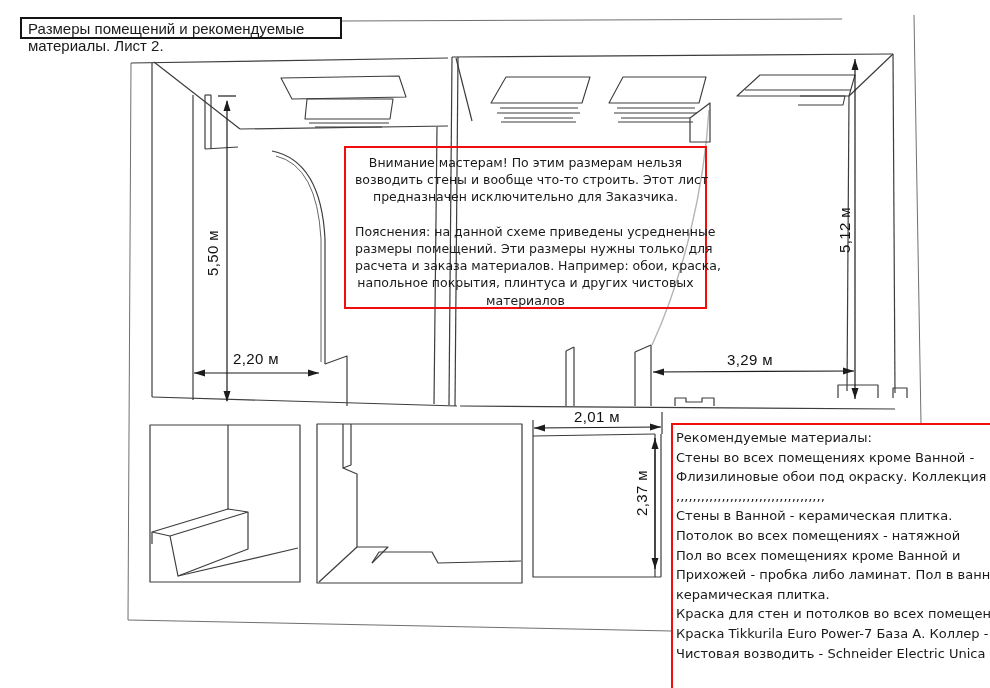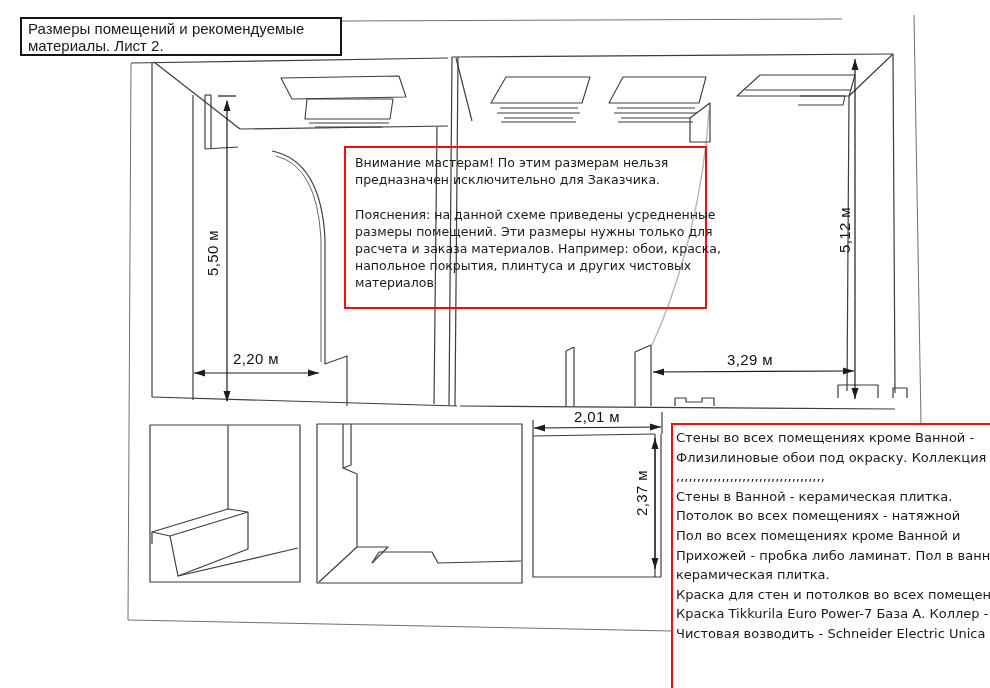--- a/index.html
+++ b/index.html
@@ -1,24 +1,24 @@
 <!DOCTYPE html>
 <html><head>
 <meta charset="utf-8">
 <style>
   html,body{margin:0;padding:0;background:#fff;}
   #stage{position:relative;width:990px;height:688px;background:#ffffff;overflow:hidden;
          font-family:"Liberation Sans",sans-serif;color:#1a1a1a;}
   #drawing{position:absolute;left:0;top:0;}
   .box{position:absolute;box-sizing:border-box;}
-  .title-box{left:20px;top:17px;width:322px;height:39px;border:2px solid #141414;background:#fff;
+  .title-box{left:20px;top:17px;width:322px;height:22px;border:2px solid #141414;background:#fff;
              padding:1px 6px;font-size:15px;line-height:17px;white-space:nowrap;}
   .warning-box{left:344px;top:146px;width:363px;height:163px;border:2px solid #f20d0d;
                background:transparent;padding:6px 9px;font-family:"DejaVu Sans",sans-serif;
-               font-size:12.5px;line-height:17.2px;white-space:nowrap;}
+               font-size:12.5px;line-height:17.2px;white-space:nowrap;text-align:center;}
   .materials-note{left:676px;top:428px;width:314px;height:260px;background:#fff;
                   font-family:"DejaVu Sans",sans-serif;font-size:13px;line-height:19.6px;
                   white-space:nowrap;overflow:hidden;}
   .red-line-h{left:672px;top:423px;width:318px;height:2px;background:#f20d0d;}
   .red-line-v{left:671px;top:423px;width:2px;height:265px;background:#f20d0d;}
   .dim{position:absolute;font-size:15px;letter-spacing:.4px;color:#111;white-space:nowrap;}
   .dim.vert{transform:rotate(-90deg);transform-origin:left top;}
   .warn-line{min-height:17.2px;}
   .mat-line{min-height:19.6px;}
 </style>
@@ -155,33 +155,35 @@
   <div class="dim" style="left:574px;top:408px;">2,01 м</div>
   <div class="dim vert" style="left:633px;top:516px;">2,37 м</div>
 
   <div class="box title-box">
     <div>Размеры помещений и рекомендуемые</div>
     <div>материалы. Лист 2.</div>
   </div>
 
   <div class="box warning-box">
     <div class="warn-line">Внимание мастерам! По этим размерам нельзя</div>
+    <div class="warn-line">возводить стены и вообще что-то строить. Этот лист</div>
     <div class="warn-line">предназначен исключительно для Заказчика.</div>
     <div class="warn-line"></div>
     <div class="warn-line">Пояснения: на данной схеме приведены усредненные</div>
     <div class="warn-line">размеры помещений. Эти размеры нужны только для</div>
     <div class="warn-line">расчета и заказа материалов. Например: обои, краска,</div>
     <div class="warn-line">напольное покрытия, плинтуса и других чистовых</div>
     <div class="warn-line">материалов</div>
   </div>
 
   <div class="box red-line-h"></div>
   <div class="box red-line-v"></div>
 
   <div class="box materials-note">
+    <div class="mat-line">Рекомендуемые материалы:</div>
     <div class="mat-line">Стены во всех помещениях кроме Ванной -</div>
     <div class="mat-line">Флизилиновые обои под окраску. Коллекция -</div>
     <div class="mat-line">,,,,,,,,,,,,,,,,,,,,,,,,,,,,,,,,,,,,</div>
     <div class="mat-line">Стены в Ванной - керамическая плитка.</div>
     <div class="mat-line">Потолок во всех помещениях - натяжной</div>
     <div class="mat-line">Пол во всех помещениях кроме Ванной и</div>
     <div class="mat-line">Прихожей - пробка либо ламинат. Пол в ванн</div>
     <div class="mat-line"> керамическая плитка.</div>
     <div class="mat-line">Краска для стен и потолков во всех помещени</div>
     <div class="mat-line"> Краска Tikkurila Euro Power-7 База А. Коллер -</div>

